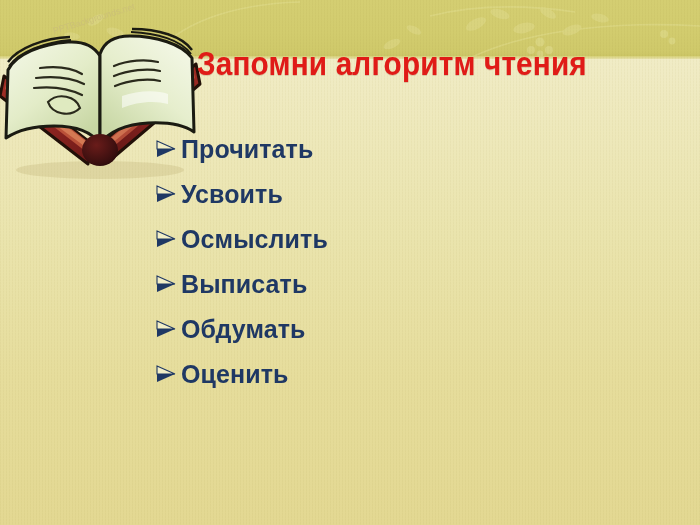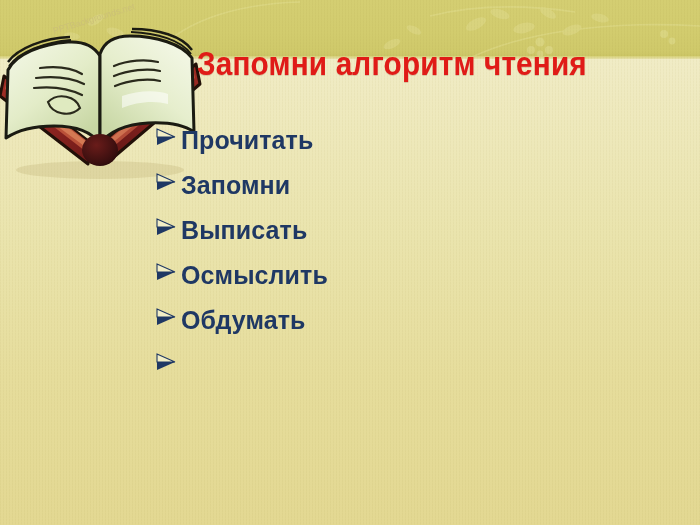--- a/index.html
+++ b/index.html
@@ -90,20 +90,21 @@
   .steps {
     position: absolute;
     left: 155px;
     top: 126px;
     margin: 0;
     padding: 0;
     list-style: none;
   }
   .step {
     display: flex;
+    align-items: center;
     height: 45px;
   }
   .step-bullet {
     width: 26px;
     flex: 0 0 26px;
     display: block;
     line-height: 0;
   }
   .step-label {
     font-size: 25px;
@@ -237,57 +238,58 @@
       <span class="step-label">Прочитать</span>
     </li>
 
     <li class="step">
       <span class="step-bullet">
         <svg width="22" height="22" viewBox="0 0 22 22" xmlns="http://www.w3.org/2000/svg">
           <path d="M2 3 L20 11 L2 11 Z" fill="#f2eec6" stroke="#1f3864" stroke-width="1.1"></path>
           <path d="M2 19 L20 11 L2 11 Z" fill="#1f3864"></path>
         </svg>
       </span>
-      <span class="step-label">Запомни</span>
+      <span class="step-label">Усвоить</span>
+    </li>
+
+    <li class="step">
+      <span class="step-bullet">
+        <svg width="22" height="22" viewBox="0 0 22 22" xmlns="http://www.w3.org/2000/svg">
+          <path d="M2 3 L20 11 L2 11 Z" fill="#f2eec6" stroke="#1f3864" stroke-width="1.1"></path>
+          <path d="M2 19 L20 11 L2 11 Z" fill="#1f3864"></path>
+        </svg>
+      </span>
+      <span class="step-label">Осмыслить</span>
     </li>
 
     <li class="step">
       <span class="step-bullet">
         <svg width="22" height="22" viewBox="0 0 22 22" xmlns="http://www.w3.org/2000/svg">
           <path d="M2 3 L20 11 L2 11 Z" fill="#f2eec6" stroke="#1f3864" stroke-width="1.1"></path>
           <path d="M2 19 L20 11 L2 11 Z" fill="#1f3864"></path>
         </svg>
       </span>
       <span class="step-label">Выписать</span>
     </li>
 
     <li class="step">
       <span class="step-bullet">
         <svg width="22" height="22" viewBox="0 0 22 22" xmlns="http://www.w3.org/2000/svg">
           <path d="M2 3 L20 11 L2 11 Z" fill="#f2eec6" stroke="#1f3864" stroke-width="1.1"></path>
           <path d="M2 19 L20 11 L2 11 Z" fill="#1f3864"></path>
         </svg>
       </span>
-      <span class="step-label">Осмыслить</span>
-    </li>
-
-    <li class="step">
-      <span class="step-bullet">
-        <svg width="22" height="22" viewBox="0 0 22 22" xmlns="http://www.w3.org/2000/svg">
-          <path d="M2 3 L20 11 L2 11 Z" fill="#f2eec6" stroke="#1f3864" stroke-width="1.1"></path>
-          <path d="M2 19 L20 11 L2 11 Z" fill="#1f3864"></path>
-        </svg>
-      </span>
       <span class="step-label">Обдумать</span>
     </li>
 
     <li class="step">
       <span class="step-bullet">
         <svg width="22" height="22" viewBox="0 0 22 22" xmlns="http://www.w3.org/2000/svg">
           <path d="M2 3 L20 11 L2 11 Z" fill="#f2eec6" stroke="#1f3864" stroke-width="1.1"></path>
           <path d="M2 19 L20 11 L2 11 Z" fill="#1f3864"></path>
         </svg>
       </span>
+      <span class="step-label">Оценить</span>
     </li>
 
   </ul>
 
 </div>
 
 </body></html>

